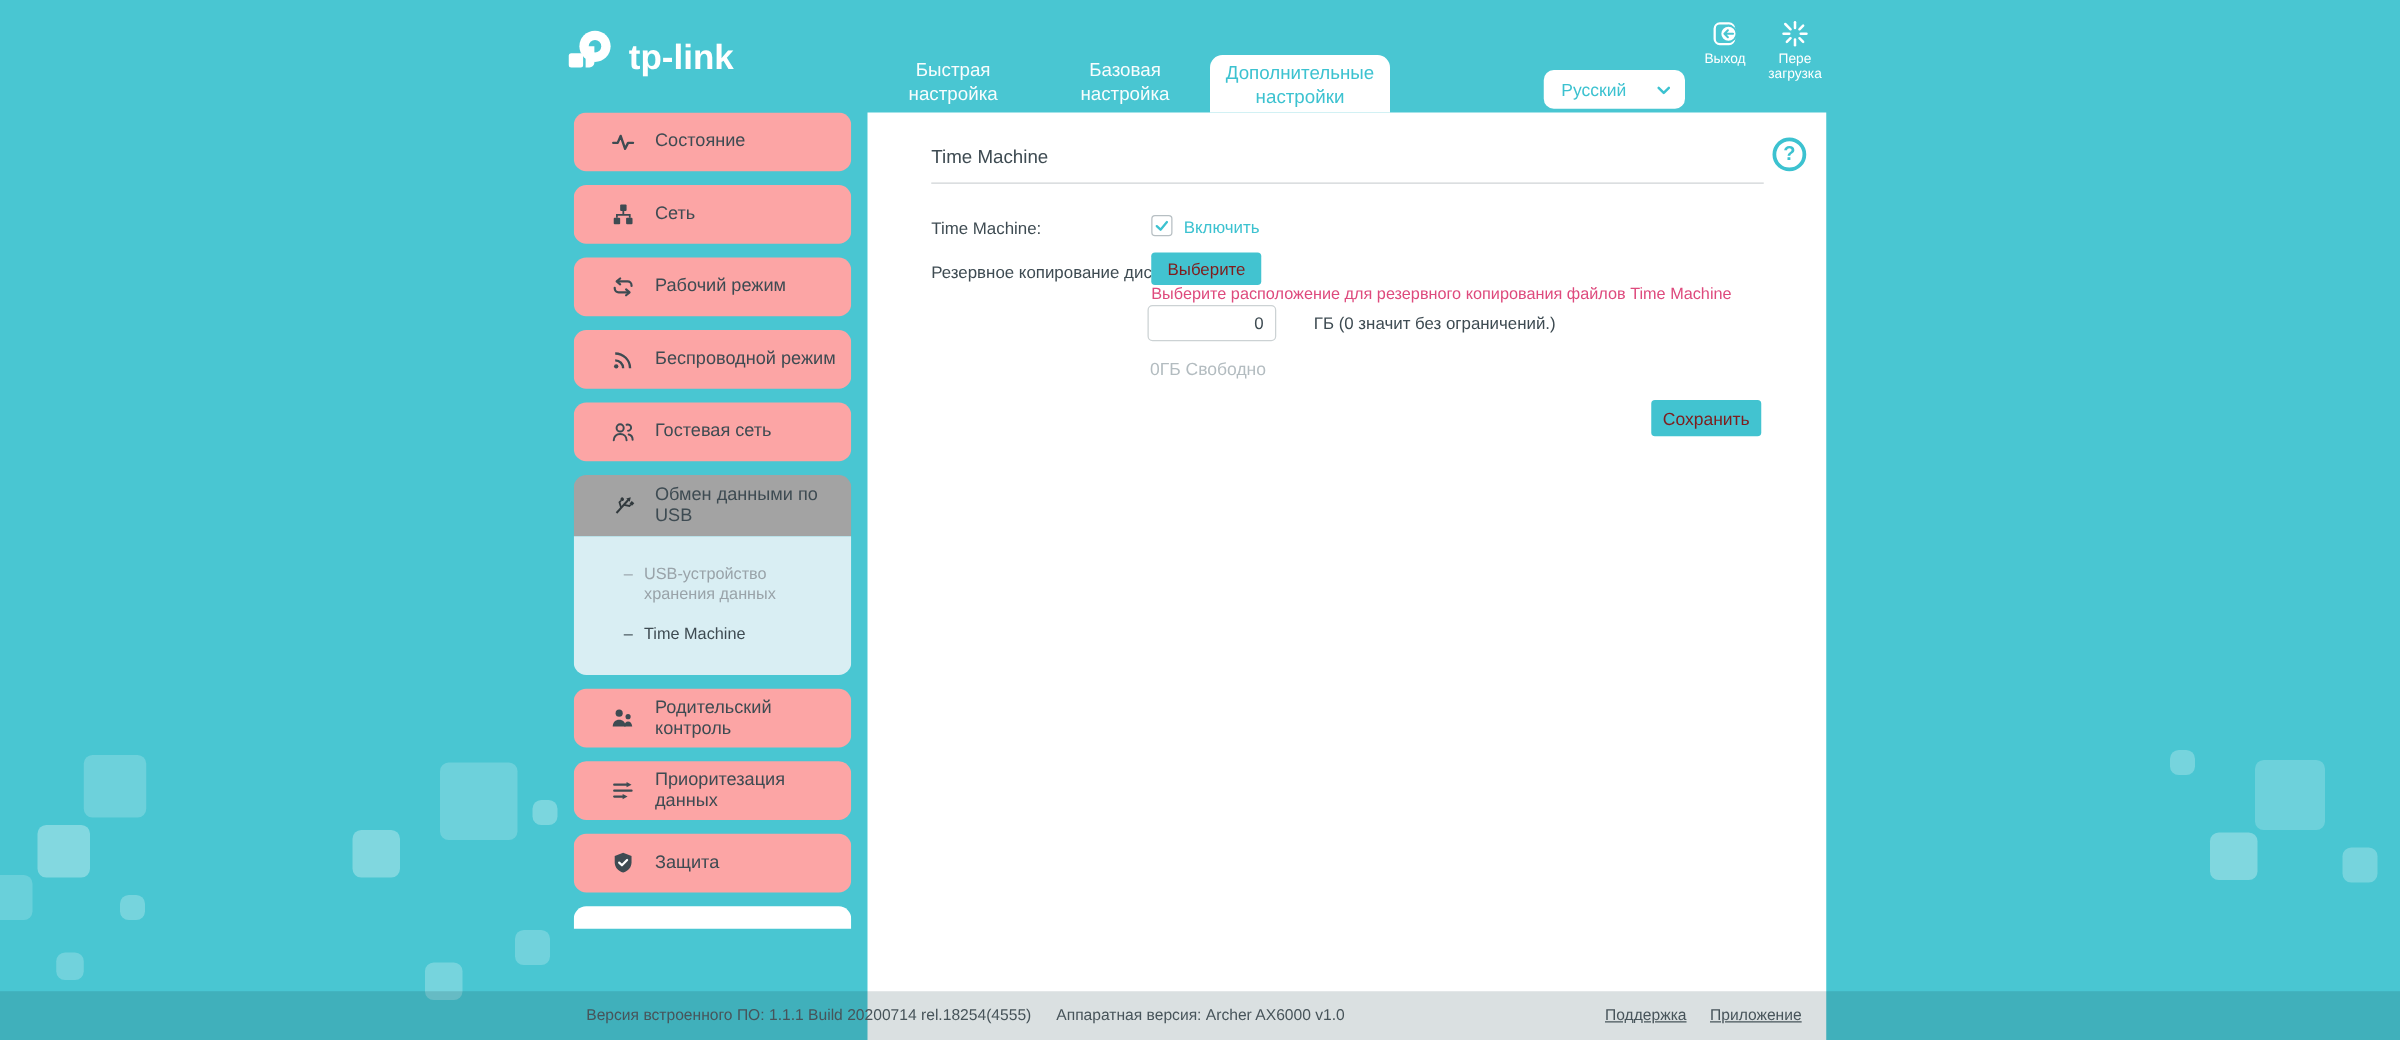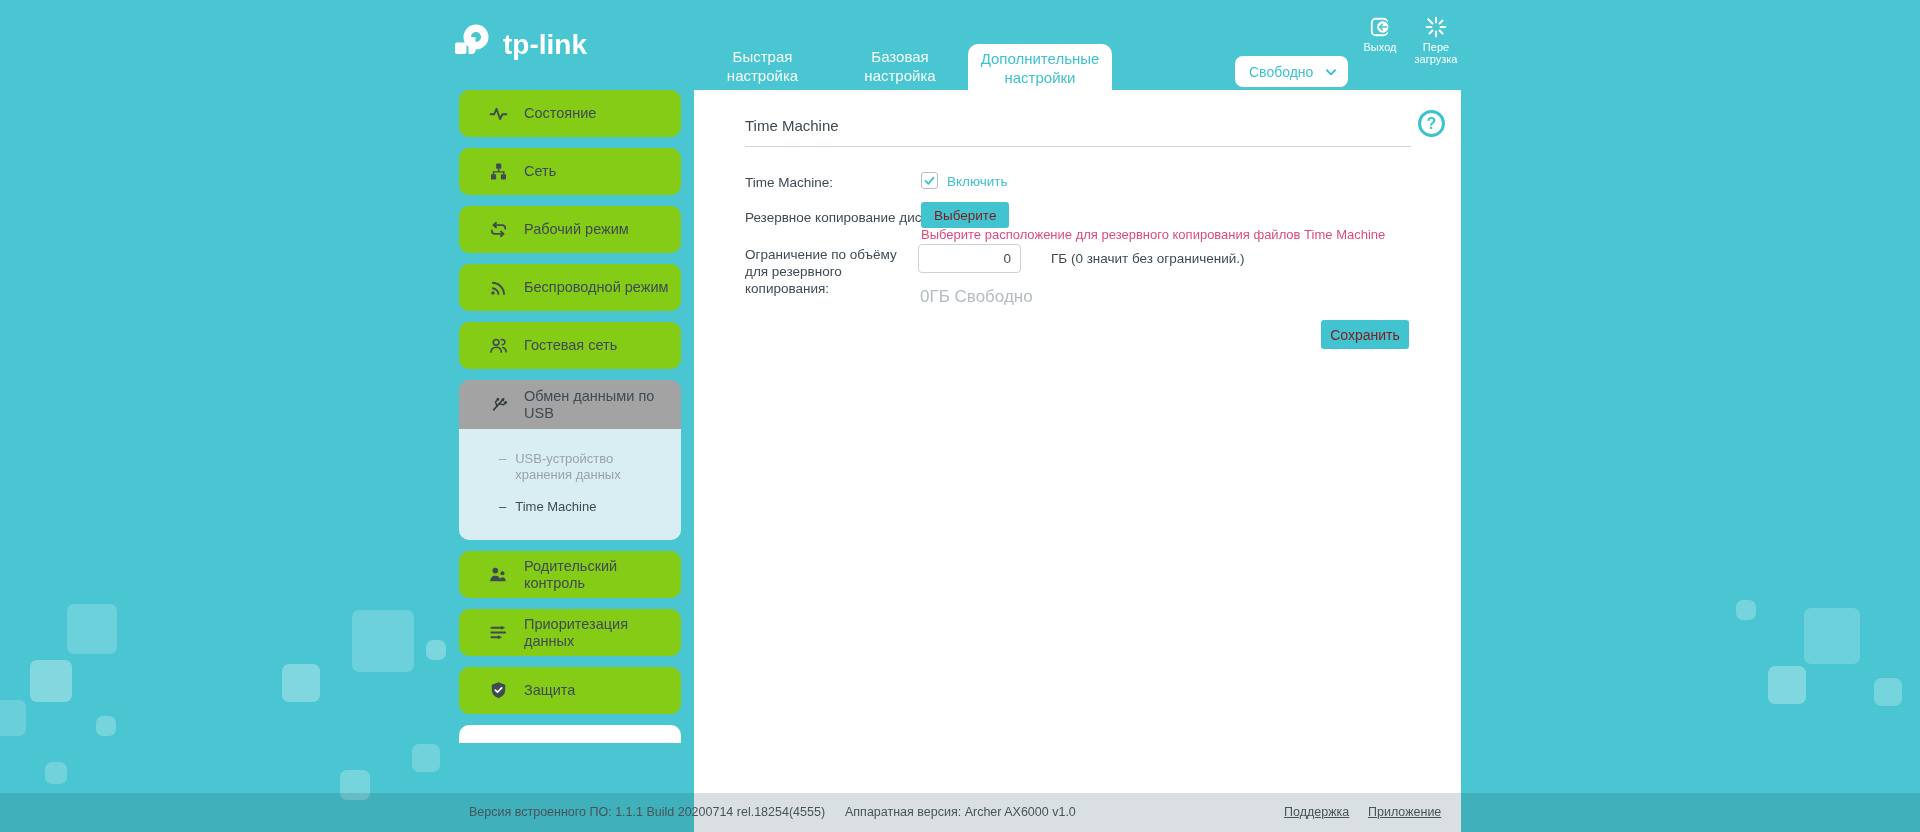--- a/index.html
+++ b/index.html
@@ -23,21 +23,21 @@
                  background:#fff; border-radius:8px; display:flex; align-items:center;
                  padding:0 10px 0 14px; cursor:pointer; z-index:2; }
   .lang-select span { color:#3cc2d0; font-size:14px; flex:1; }
   .hdr-btn { position:absolute; top:16px; text-align:center; color:#fff; font-size:11px;
              line-height:12px; cursor:pointer; z-index:2; }
   .hdr-btn svg { display:block; margin:0 auto 3px; }
 
   
   .sidebar { position:absolute; left:459px; top:90px; width:222px; height:703px;
              overflow:hidden; z-index:1; }
-  .menu-card { background:#84cc16; border-radius:10px; height:47px; display:flex;
+  .menu-card { background:#fca5a5; border-radius:10px; height:47px; display:flex;
                align-items:center; padding-left:30px; gap:16px; margin-bottom:11px;
                cursor:pointer; }
   .menu-card .mi { width:19px; flex:0 0 19px; display:flex; justify-content:center; }
   .menu-label { font-size:14.5px; color:#3e4b52; line-height:17px; padding-right:2px; }
   .menu-card.usb { background:#a3a3a3; height:49px; border-radius:10px 10px 0 0; margin-bottom:0; }
   .submenu { background:#d9eef3; border-radius:0 0 10px 10px; height:111px;
              padding-top:22px; margin-bottom:11px; }
   .submenu-item { display:flex; gap:9px; padding-left:40px; font-size:13px; line-height:16px;
                   color:#3e4b52; margin-bottom:16px; cursor:pointer; }
   .submenu-item.muted { color:#99a3a9; }
@@ -61,21 +61,21 @@
   .check-label { position:absolute; left:253px; top:84px; font-size:13.5px; color:#3cc2d0; cursor:pointer; }
   .teal-btn { background:#42c3d0; color:#7f1d1d; border:none; border-radius:3px;
               font-size:13.5px; font-family:"Liberation Sans", sans-serif; cursor:pointer; }
   .browse-btn { position:absolute; left:227px; top:112px; height:26px; padding:0 13px; }
   .error-text { position:absolute; left:227px; top:137px; font-size:13px; color:#de4a7d; }
   .quota-input { position:absolute; left:224px; top:154px; width:103px; height:29px;
                  border:1px solid #ccd2d4; border-radius:4px; text-align:right;
                  padding-right:9px; font-size:13.5px; color:#3e4b52;
                  font-family:"Liberation Sans", sans-serif; }
   .quota-suffix { position:absolute; left:357px; top:161px; font-size:13.5px; color:#3e4b52; }
-  .quota-note { position:absolute; left:226px; top:197px; font-size:17px; color:#b3bcc0; }
+  .quota-note { position:absolute; left:226px; top:197px; font-size:14px; color:#b3bcc0; }
   .save-btn { position:absolute; left:627px; top:230px; width:88px; height:29px; font-size:14px; }
 
   
   .footer { position:absolute; left:0; top:793px; width:1920px; height:39px;
             background:rgba(17,60,66,0.155); z-index:5; font-size:12.5px; color:#47545a; }
   .footer span { position:absolute; top:0; line-height:39px; }
   .fw-text { left:469px; }
   .hw-text { left:845px; }
   .footer a { position:absolute; top:0; line-height:39px; color:#47545a;
               text-decoration:underline; cursor:pointer; }
@@ -119,21 +119,21 @@
 <div class="tab" style="left:835px;width:130px;">
   <div>Базовая</div>
   <div>настройка</div>
 </div>
 <div class="tab active" style="left:968px;width:144px;">
   <div>Дополнительные</div>
   <div>настройки</div>
 </div>
 
 <div class="lang-select">
-  <span>Свободно</span>
+  <span>Русский</span>
   <svg width="14" height="14" viewBox="0 0 24 24">
     <polyline points="5,9 12,16 19,9" fill="none" stroke="#3cc2d0" stroke-width="3.4" stroke-linecap="round" stroke-linejoin="round"></polyline>
   </svg>
 </div>
 
 <div class="hdr-btn" style="left:1358px;width:44px;">
   <svg width="22" height="22" viewBox="0 0 24 24">
     <rect x="3" y="3" width="17" height="18" rx="4.5" fill="none" stroke="#fff" stroke-width="2"></rect>
     <circle cx="15" cy="12" r="7" fill="#fff" stroke="#49c6d2" stroke-width="1.6"></circle>
     <path d="M19 12 h-7 M14.5 9 l-3 3 3 3" fill="none" stroke="#49c6d2" stroke-width="1.8" stroke-linecap="round" stroke-linejoin="round"></path>
@@ -295,21 +295,20 @@
     <svg width="13" height="13" viewBox="0 0 16 16">
       <polyline points="3,8.5 6.7,12 13,4.5" fill="none" stroke="#3cc2d0" stroke-width="2.3" stroke-linecap="round" stroke-linejoin="round"></polyline>
     </svg>
   </div>
   <div class="check-label">Включить</div>
 
   <div class="form-label" style="top:119px;">Резервное копирование диска:</div>
   <button class="teal-btn browse-btn">Выберите</button>
   <div class="error-text">Выберите расположение для резервного копирования файлов Time Machine</div>
 
-  <div class="form-label" style="top:156px;width:178px;">Ограничение по объёму для резервного копирования:</div>
   <input class="quota-input" type="text" value="0" style="">
   <div class="quota-suffix">ГБ (0 значит без ограничений.)</div>
   <div class="quota-note">0ГБ Свободно</div>
 
   <button class="teal-btn save-btn">Сохранить</button>
 </div>
 
 <div class="footer">
   <span class="fw-text">Версия встроенного ПО: 1.1.1 Build 20200714 rel.18254(4555)</span>
   <span class="hw-text">Аппаратная версия: Archer AX6000 v1.0</span>

